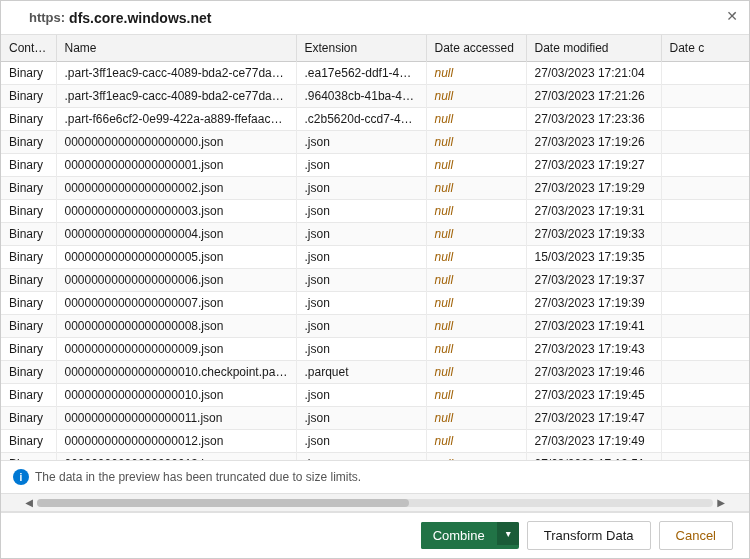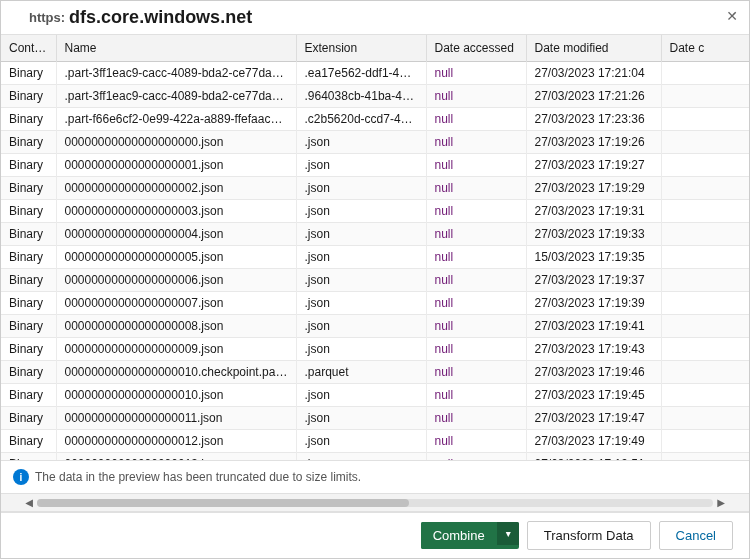--- a/index.html
+++ b/index.html
@@ -26,21 +26,21 @@
       position: relative;
     }
     .title-bar .url-label {
       color: #555;
       margin-right: 4px;
       font-weight: 600;
     }
     .title-bar .url-value {
       color: #1a1a1a;
       font-weight: 600;
-      font-size: 18px;
+      font-size: 14px;
     }
     .title-bar .close-btn {
       position: absolute;
       right: 8px;
       top: 6px;
       width: 18px;
       height: 18px;
       cursor: pointer;
       display: flex;
       align-items: center;
@@ -201,24 +201,25 @@
     .btn-load {
       background: #fff;
       color: #1a1a1a;
     }
     .btn-transform {
       background: #fff;
       color: #1a1a1a;
     }
     .btn-cancel {
       background: #fff;
-      color: #0369a1;
+      color: #a16207;
     }
     td.null-val {
-      color: #701a75;
+      color: #a16207;
+      font-style: italic;
     }
   </style>
 </head>
 <body>
 
 <div class="title-bar">
   <span class="url-label">https:</span>
   <span class="url-value">dfs.core.windows.net</span>
   <div class="close-btn">✕</div>
 </div>

